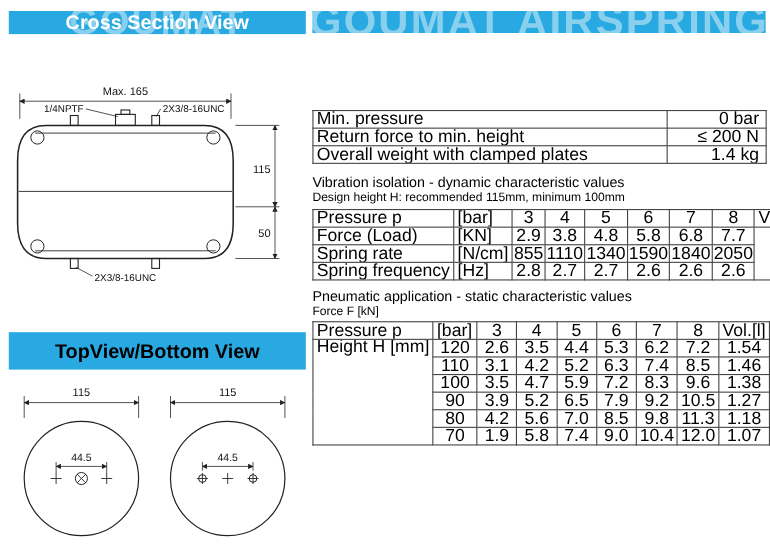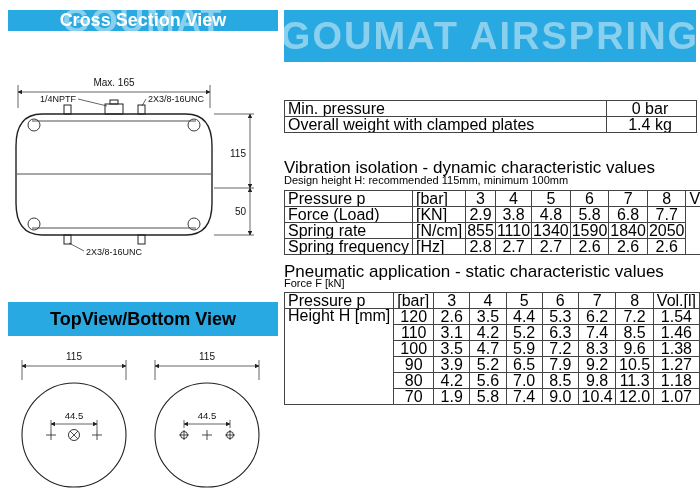--- a/index.html
+++ b/index.html
@@ -7,33 +7,33 @@
   body {
     position:relative; background:#fff; color:#000;
     font-family:"Liberation Sans", sans-serif; overflow:hidden;
   }
   .bar { position:absolute; background:#29A9E1; display:flex; align-items:center; justify-content:center; overflow:hidden; }
   .bar .wm { position:absolute; font-weight:bold; color:rgba(255,255,255,0.45); white-space:nowrap; letter-spacing:2px; }
   .bar .title { position:relative; font-weight:bold; white-space:nowrap; }
   #bar-cross    { left:8px;   top:10px;  width:270px; height:21px;text-align:right; }
   #bar-cross .wm { font-size:34px; }
   #bar-cross .title { font-size:18px; color:#fff; }
-  #bar-purchase { left:284px; top:10px;  width:412px; height:52px; }
+  #bar-purchase { left:284px; top:10px;  width:412px; height:20px; }
   #bar-purchase .wm { font-size:38px; }
   #bar-purchase .title { font-size:18px; color:#000; }
   #bar-topview  { left:8px;   top:302px; width:270px; height:34px; }
   #bar-topview .title { font-size:18px; color:#000; }
 
-  .heading { position:absolute; font-size:17px; color:#000; white-space:nowrap; }
+  .heading { position:absolute; font-size:13px; color:#000; white-space:nowrap; }
   .subheading { position:absolute; font-size:11px; color:#000; white-space:nowrap; }
 
   table.tbl { position:absolute; border-collapse:collapse; table-layout:fixed; font-size:16px; background:#fff; }
   .tbl td { border:1px solid #444; height:16px; line-height:13px; padding:0 3px; white-space:nowrap; overflow:hidden; }
   .tbl td.c-val { text-align:center; padding:0 1px; }
-  .tbl td.c-right { text-align:center; padding-right:6px; }
+  .tbl td.c-right { text-align:right; padding-right:6px; }
   .tbl td.c-vol { text-align:center; }
   .tbl td.c-top { vertical-align:top; }
 
   #purchase-table { left:284px; top:100px; width:412px; }
   #dyn-table      { left:284px; top:190px; }
   #stat-table     { left:284px; top:292px; }
 
   #dyn-heading   { left:284px; top:158px; }
   #dyn-sub       { left:284px; top:174px; }
   #stat-heading  { left:284px; top:262px; }
@@ -61,20 +61,24 @@
 
 <table class="tbl" id="purchase-table">
   <colgroup>
       <col style="width:322px">
       <col style="width:90px">
     </colgroup>
   <tbody>
     <tr>
       <td>Min. pressure</td>
       <td class="c-right">0 bar</td>
+    </tr>
+    <tr>
+      <td>Return force to min. height</td>
+      <td class="c-right">≤ 200 N</td>
     </tr>
     <tr>
       <td>Overall weight with clamped plates</td>
       <td class="c-right">1.4 kg</td>
     </tr>
   </tbody>
 </table>
 
 <div class="heading" id="dyn-heading">Vibration isolation - dynamic characteristic values</div>
 <div class="subheading" id="dyn-sub">Design height H: recommended 115mm, minimum 100mm</div>

